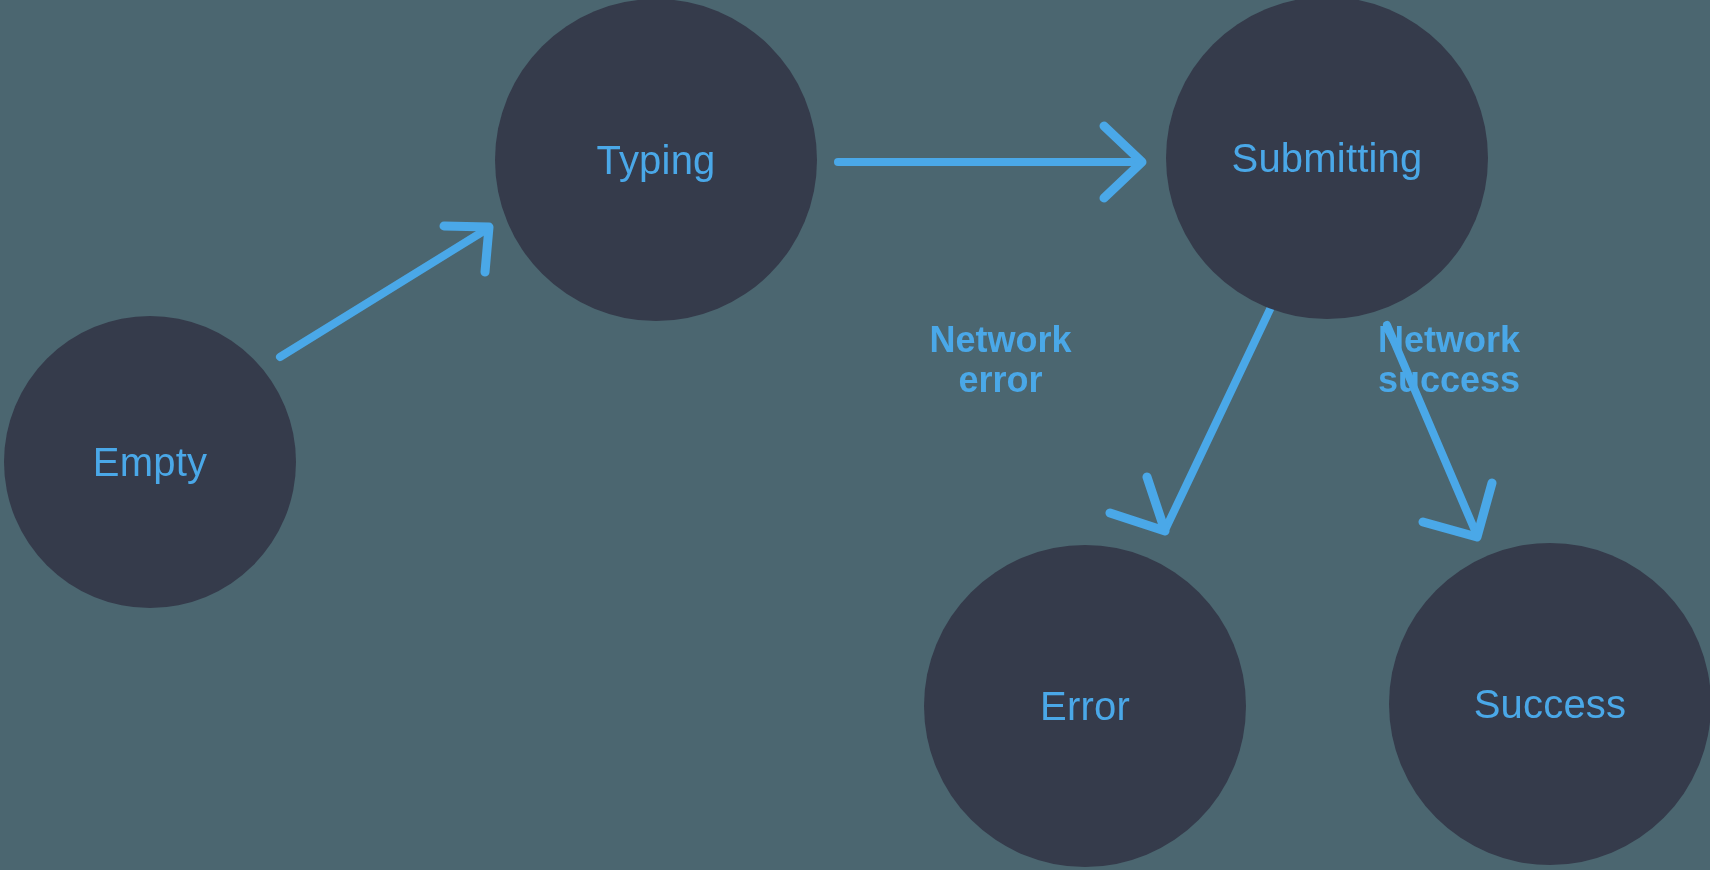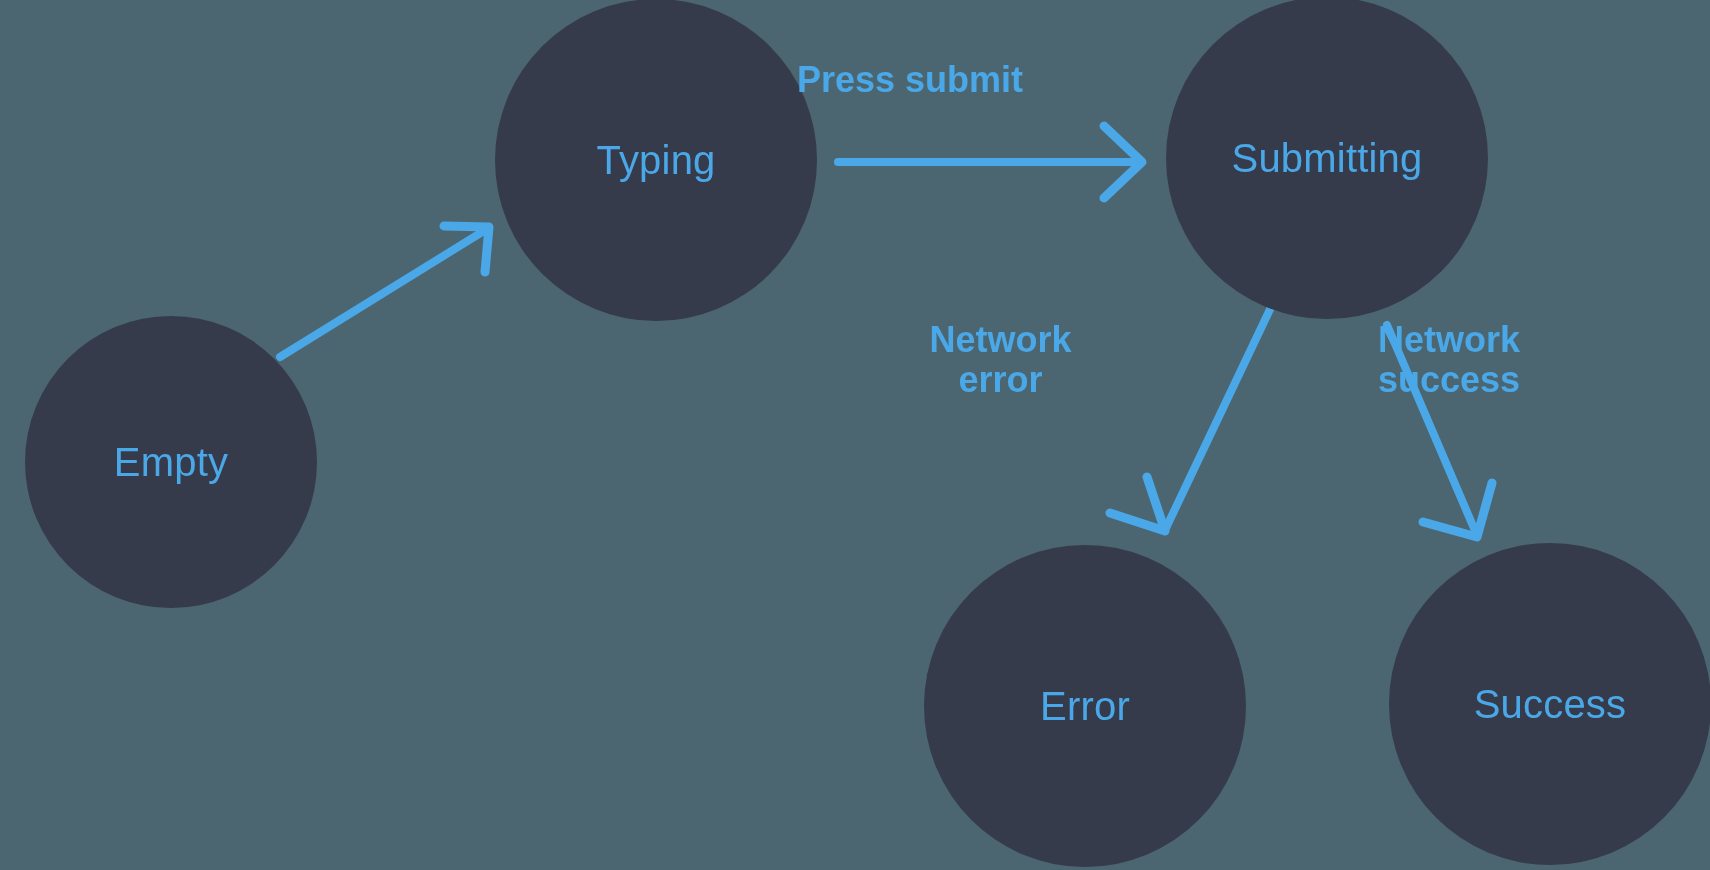--- a/index.html
+++ b/index.html
@@ -85,42 +85,41 @@
       <path class="edge-path" d="M 1273 303 L 1166 528"></path>
       <path class="edge-head" d="M 1147 477 L 1165 531 L 1110 513"></path>
     </g>
 
     <g>
       <path class="edge-path" d="M 1387 325 L 1476 533"></path>
       <path class="edge-head" d="M 1423 522 L 1477 537 L 1492 483"></path>
     </g>
   </svg>
 
-  <div class="node" style="left:25px; top:316px; width:292px; height:292px;">
+  <div class="node" style="left:4px; top:316px; width:292px; height:292px;">
     <span class="node-label">Empty</span>
   </div>
 
   <div class="node" style="left:495px; top:-1px; width:322px; height:322px;">
     <span class="node-label">Typing</span>
   </div>
 
   <div class="node" style="left:1166px; top:-3px; width:322px; height:322px;">
     <span class="node-label">Submitting</span>
   </div>
 
   <div class="node" style="left:924px; top:545px; width:322px; height:322px;">
     <span class="node-label">Error</span>
   </div>
 
   <div class="node" style="left:1389px; top:543px; width:322px; height:322px;">
     <span class="node-label">Success</span>
   </div>
 
 
-  <div class="edge-label" style="left:790px; top:60px; width:240px;">Press submit</div>
 
   <div class="edge-label" style="left:898px; top:320px; width:205px;">Network
 error</div>
 
   <div class="edge-label" style="left:1334px; top:320px; width:230px;">Network
 success</div>
 
 </div>
 
 </body></html>

